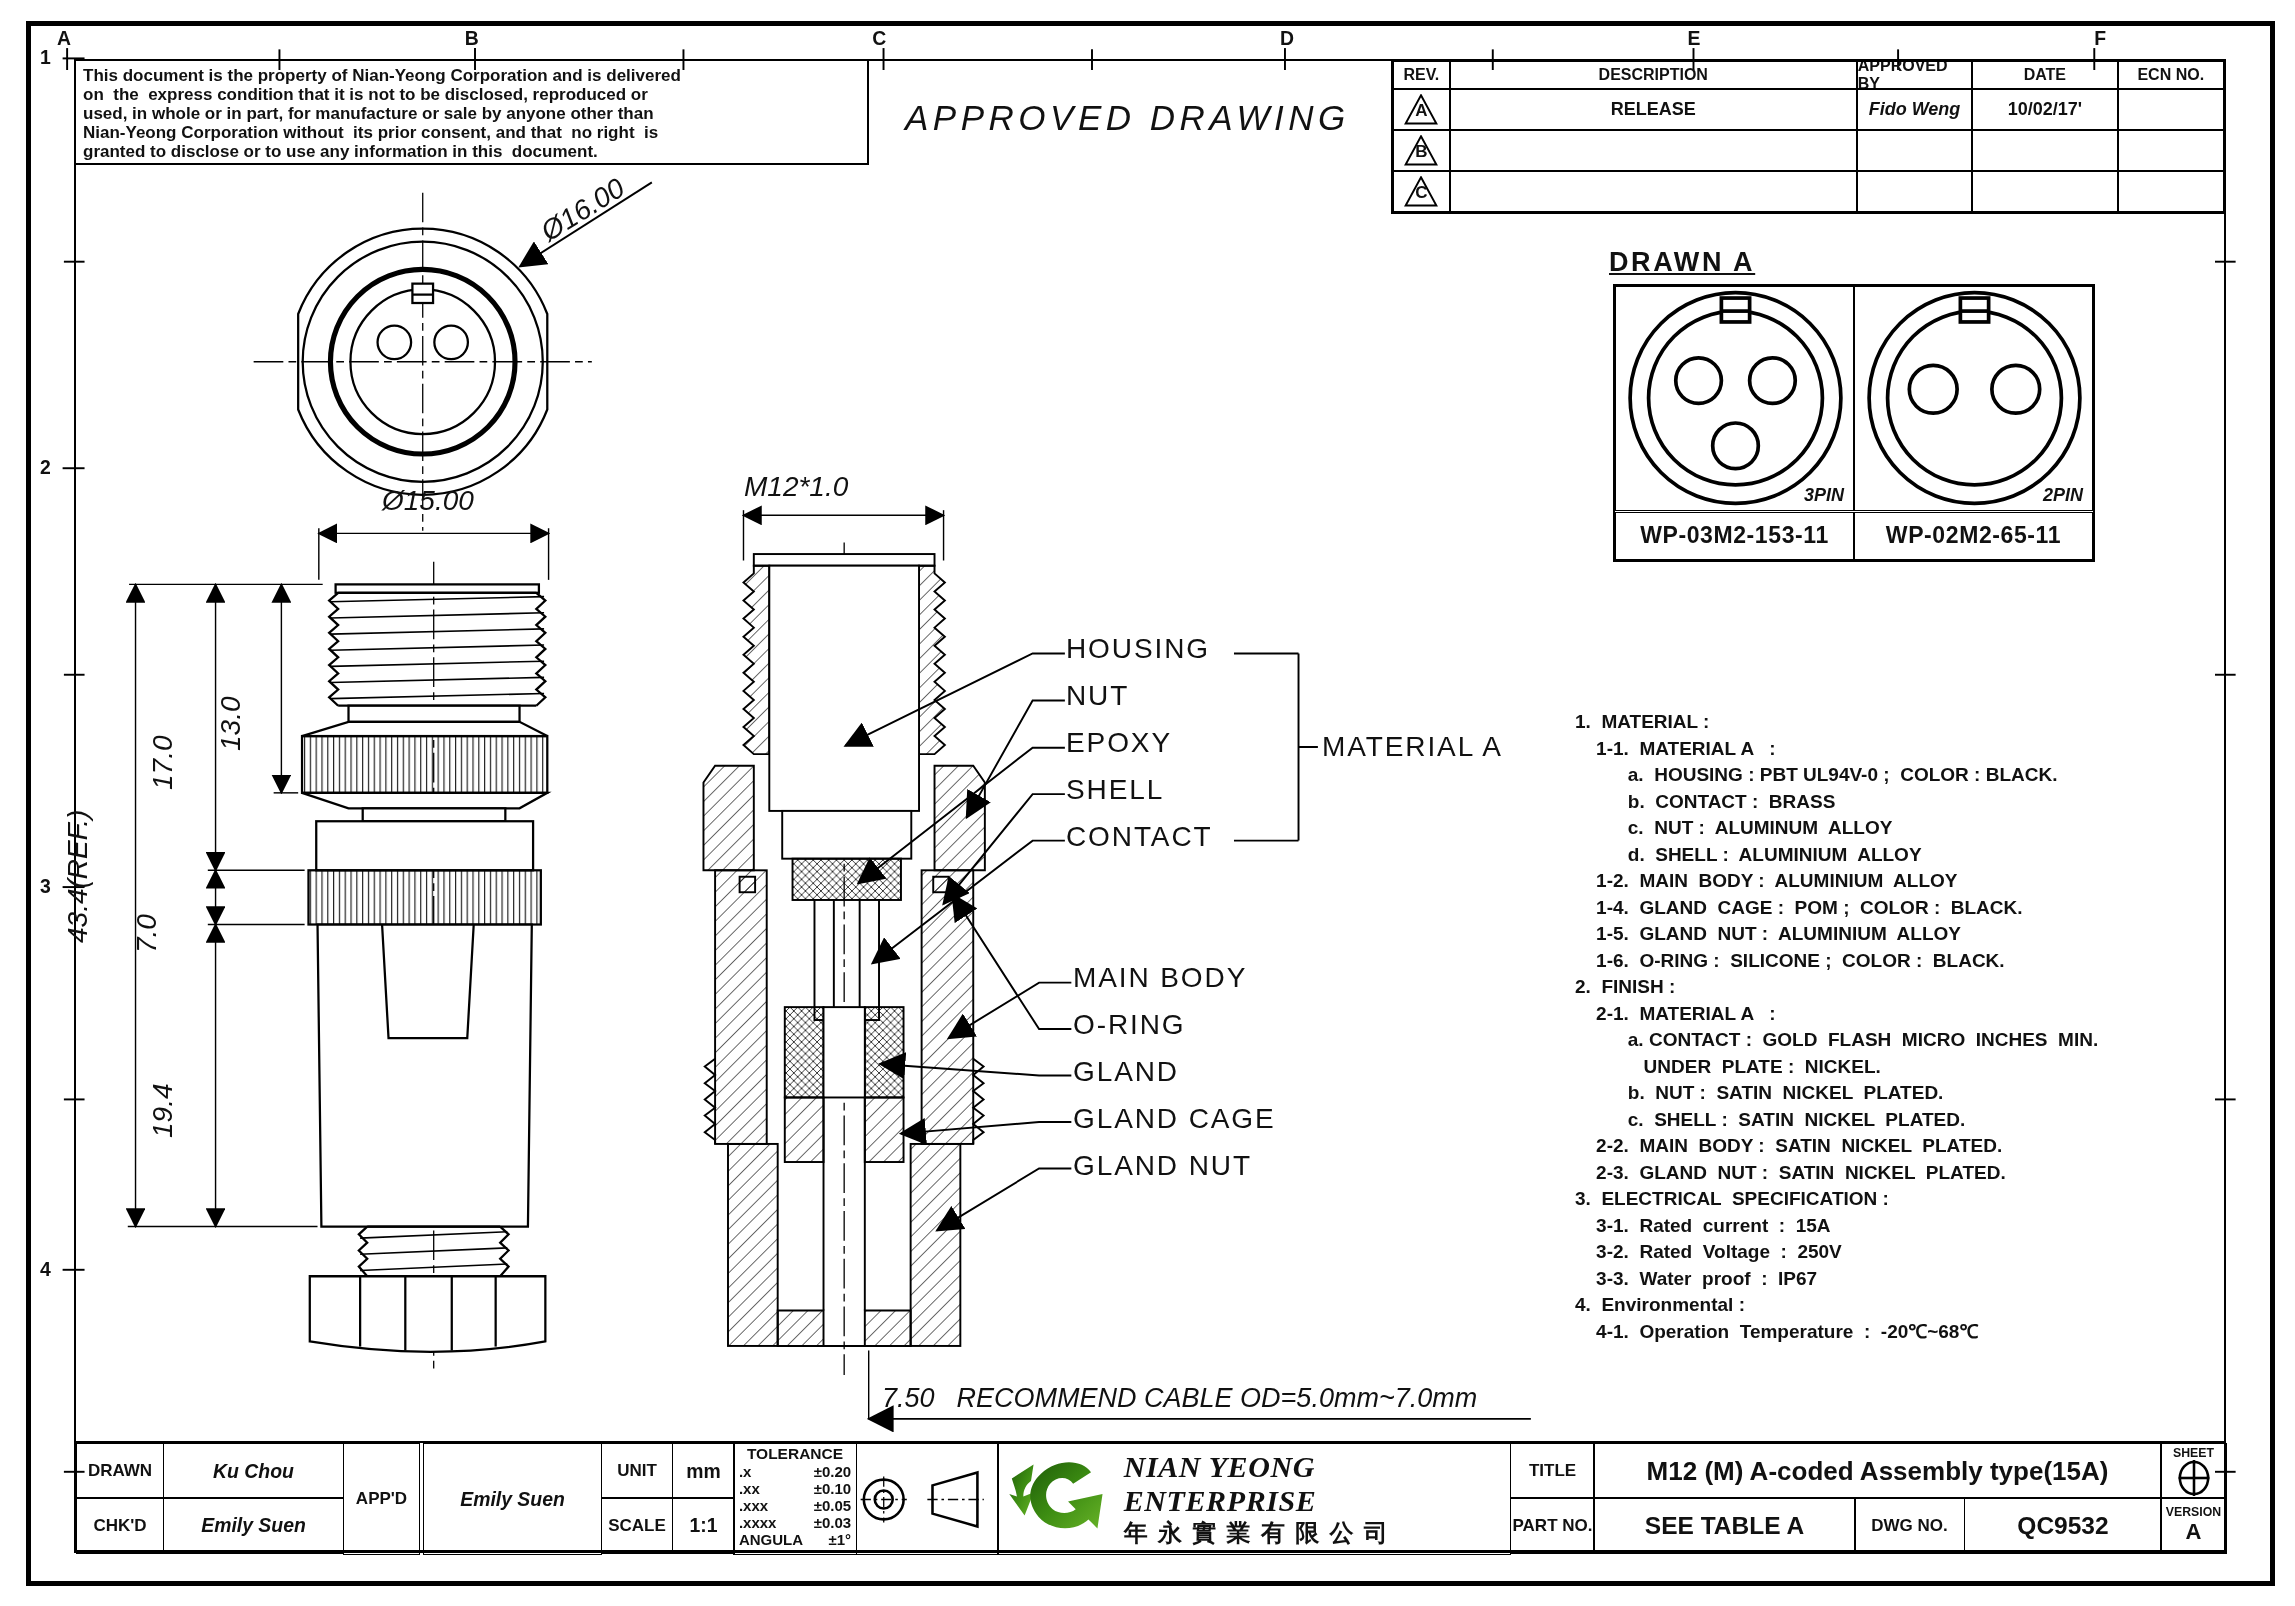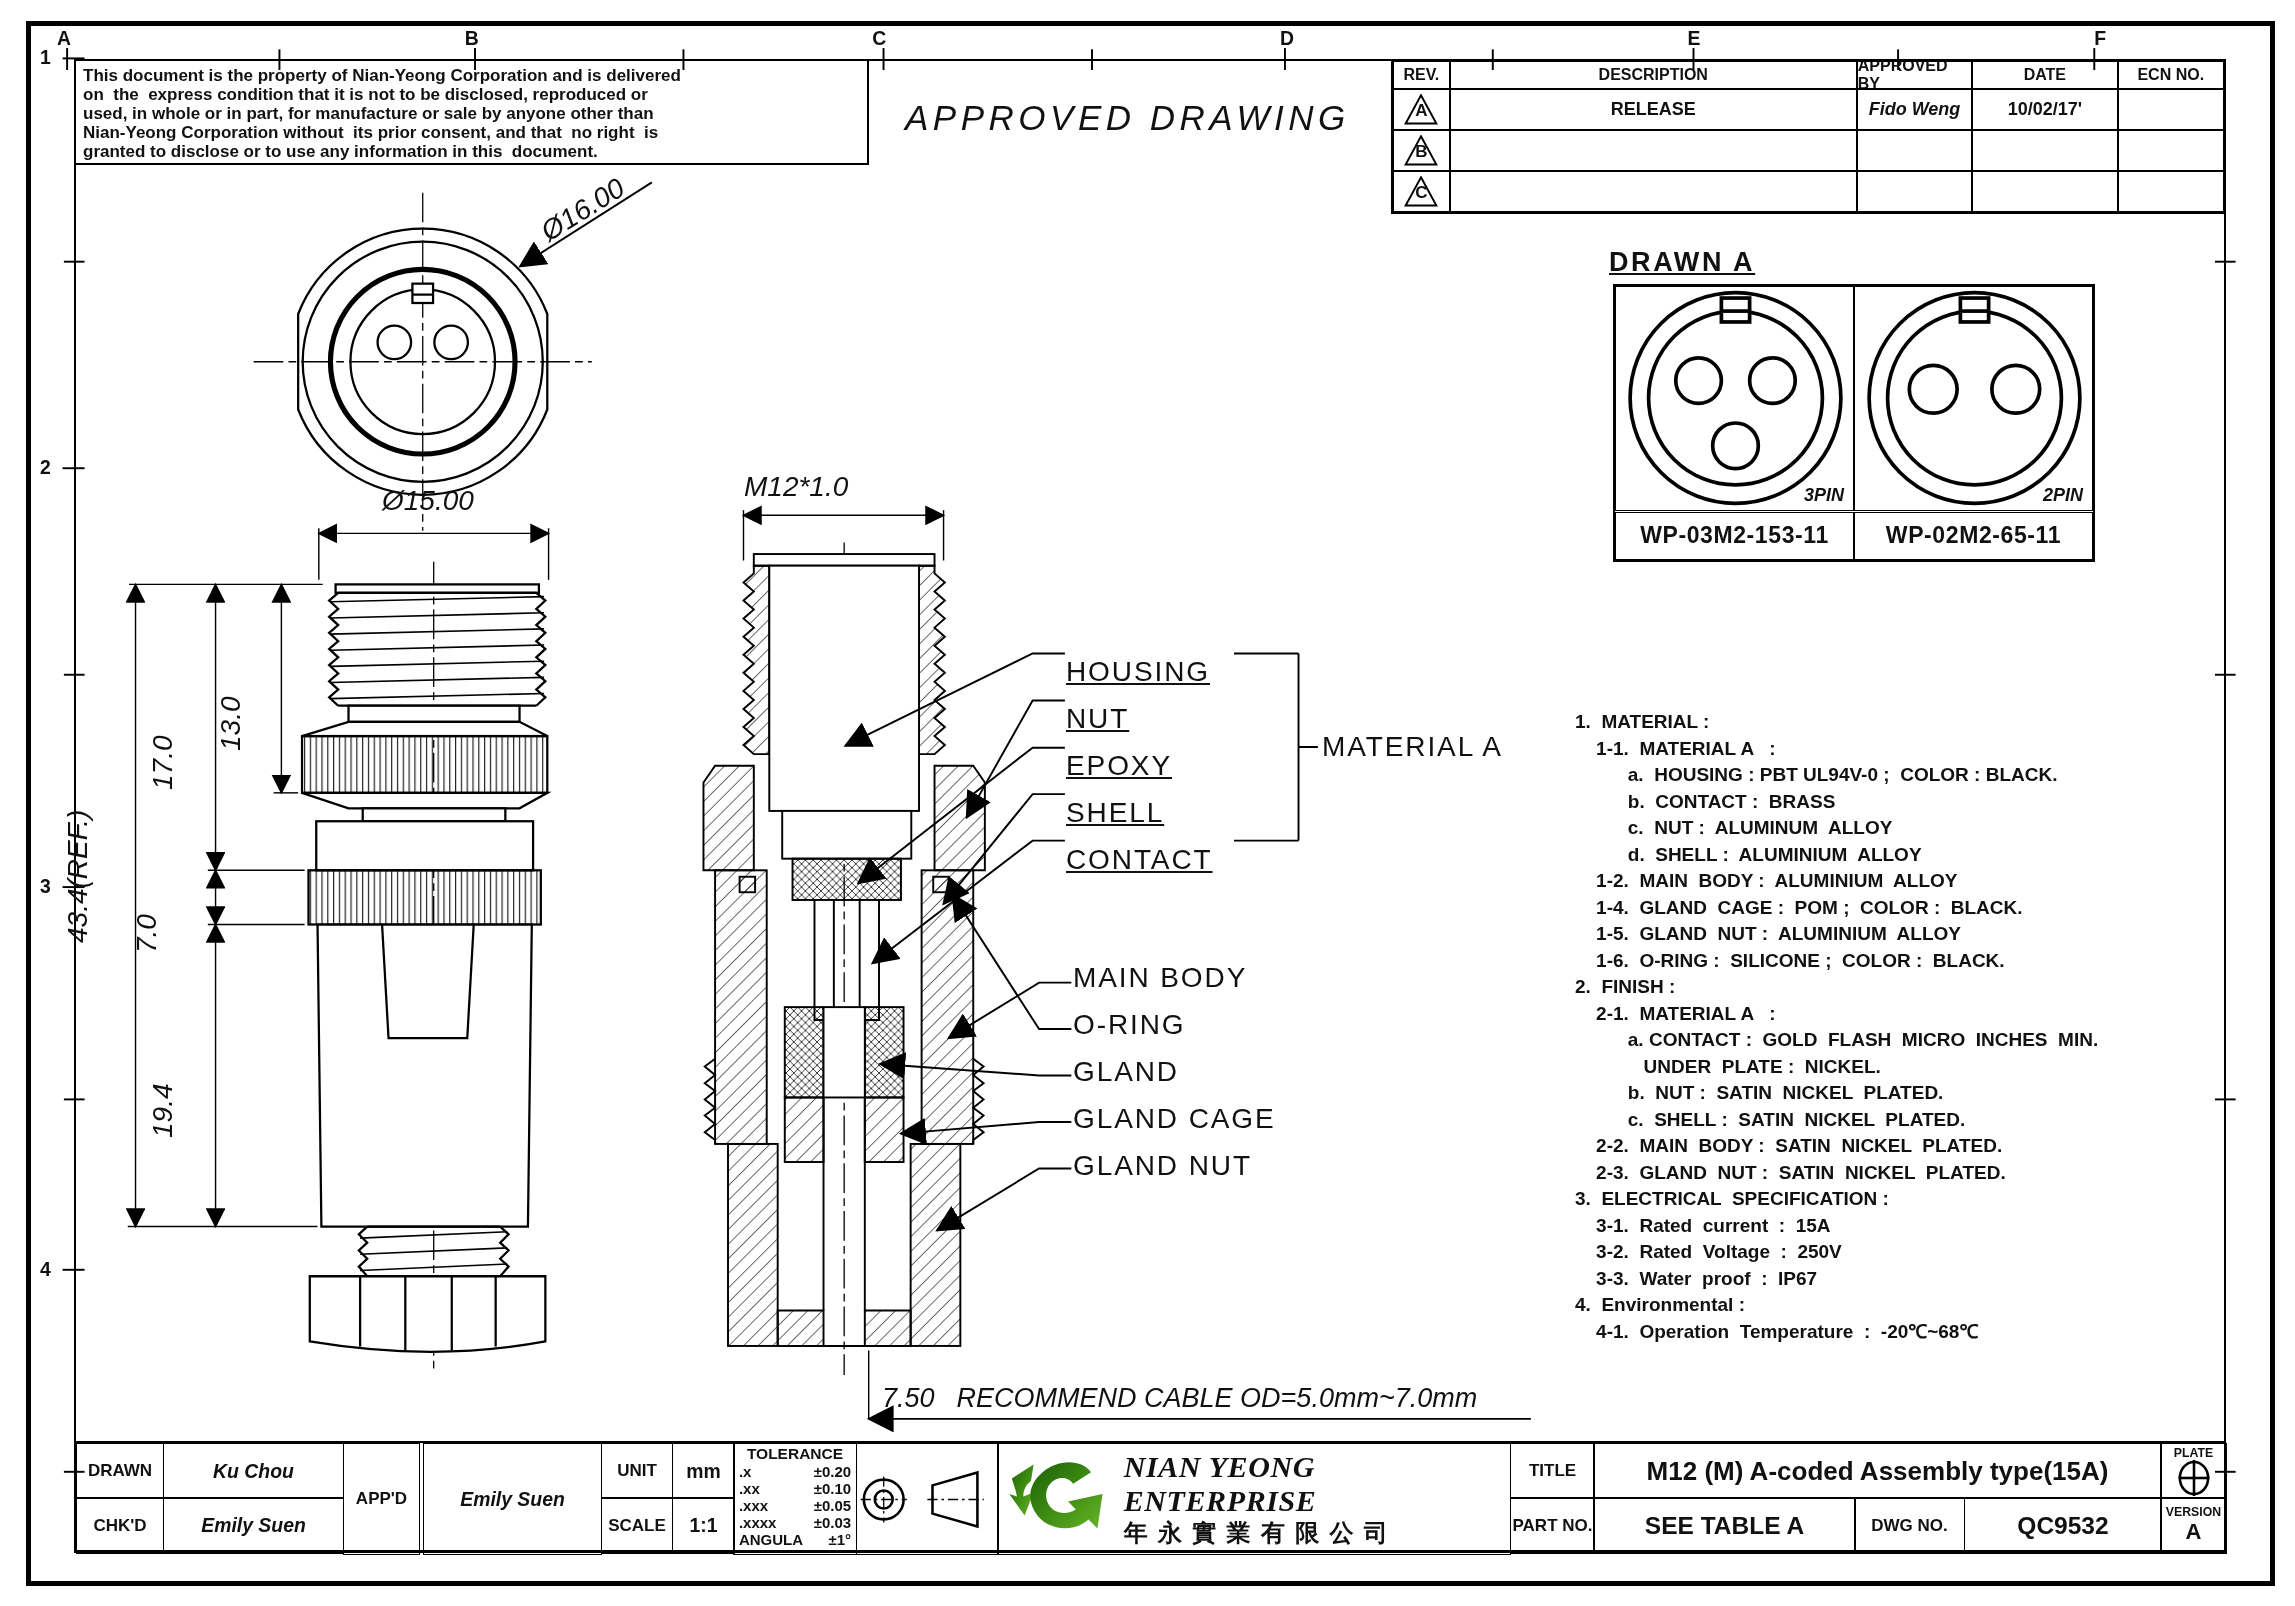--- a/index.html
+++ b/index.html
@@ -38,21 +38,21 @@
   .ta-pic{width:50%;height:225px;border:1.3px solid #000;box-sizing:border-box;position:relative;}
   .ta-pn{width:50%;height:48px;border:1.3px solid #000;box-sizing:border-box;display:flex;align-items:center;justify-content:center;
          font-size:23px;font-weight:bold;letter-spacing:0.6px;}
   .ta-pins{position:absolute;right:9px;bottom:3.9px;font-size:18px;font-weight:bold;font-style:italic;}
   
   .notes{left:1575px;top:709px;width:652px;}
   .notes div{font-size:19px;font-weight:bold;line-height:26.5px;white-space:pre;}
   
   .lblgrp{width:271px;}
   .lblgrp div{height:47px;font-size:28px;letter-spacing:1.9px;white-space:nowrap;}
-  .lbl-one{left:1066px;top:656px;text-decoration:underline;}
+  .lbl-one{left:1066px;top:633px;}
   .lbl-two{left:1073px;top:962px;}
   .materialA{left:1322px;top:731px;font-size:28px;letter-spacing:1.9px;white-space:nowrap;}
   
   .dim{font-size:28px;font-style:italic;white-space:nowrap;}
   .vdim{transform:rotate(-90deg);transform-origin:left bottom;}
   .cable{left:882px;top:1383px;font-size:27px;font-style:italic;white-space:nowrap;}
   .cable span{margin-right:22px;}
   
   .tb{left:74px;top:1441px;width:2152px;height:112px;border:2.6px solid #000;box-sizing:border-box;}
   .tbc{position:absolute;border:1.3px solid #000;box-sizing:border-box;display:flex;align-items:center;justify-content:center;overflow:hidden;}
@@ -499,21 +499,21 @@
         <div class="logo-cn">年永實業有限公司</div>
       </div>
     </div>
     <div class="tbc tb-lab" style="left:1434px;top:0;width:85px;height:56px;">TITLE</div>
     <div class="tbc" style="left:1517px;top:0;width:569px;height:56px;font-size:26px;font-weight:bold;">M12 (M) A-coded Assembly type(15A)</div>
     <div class="tbc tb-lab" style="left:1434px;top:54px;width:85px;height:57px;">PART NO.</div>
     <div class="tbc" style="left:1517px;top:54px;width:263px;height:57px;font-size:24.5px;font-weight:bold;">SEE TABLE A</div>
     <div class="tbc tb-lab" style="left:1778px;top:54px;width:111px;height:57px;">DWG NO.</div>
     <div class="tbc" style="left:1888px;top:54px;width:198px;height:57px;font-size:24.5px;font-weight:bold;">QC9532</div>
     <div class="tbc smallcap" style="left:2084px;top:0;width:67px;height:56px;">
-      <div class="cap">PLATE</div>
+      <div class="cap">SHEET</div>
       <svg width="34" height="36" viewBox="0 0 52 56">
         <g fill="none" stroke="#000" stroke-width="4">
           <ellipse cx="26" cy="28" rx="22" ry="25"></ellipse>
           <line x1="26" y1="0" x2="26" y2="56"></line>
           <line x1="2" y1="28" x2="50" y2="28"></line>
         </g>
       </svg>
     </div>
     <div class="tbc smallcap" style="left:2084px;top:54px;width:67px;height:57px;">
       <div class="cap">VERSION</div>

